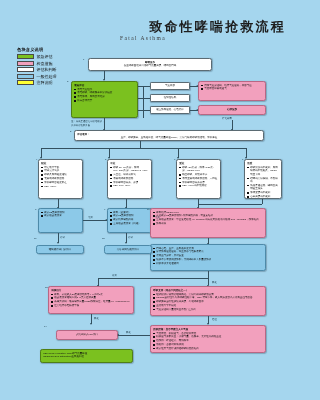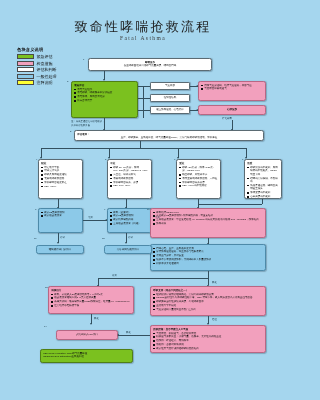--- a/index.html
+++ b/index.html
@@ -6,22 +6,22 @@
   body{
     width:286px;height:400px;
     background:#a5d6ee;
     font-family:"Liberation Sans","DejaVu Sans",sans-serif;
     overflow:hidden;position:relative;
   }
   #stage{position:absolute;left:0;top:0;width:286px;height:400px;}
 
   
   .title{
-    position:absolute;left:0;top:18px;width:286px;text-align:center;
-    font-size:13px;font-weight:normal;color:#1d1d1d;letter-spacing:2.2px;
+    position:absolute;left:0;top:18px;width:286px;text-align:right;
+    font-size:13px;font-weight:bold;color:#1d1d1d;letter-spacing:2.2px;
   }
   .subtitle{
     position:absolute;left:0;top:35px;width:286px;text-align:center;
     font-size:5.5px;color:#3a3a3a;letter-spacing:1.4px;
     font-family:"Liberation Serif","DejaVu Serif",serif;
   }
 
   
   .legend{position:absolute;left:17px;top:47px;width:52px;}
   .legend-title{font-size:4.2px;font-weight:bold;color:#111;margin-bottom:1.5px;letter-spacing:.2px;}

